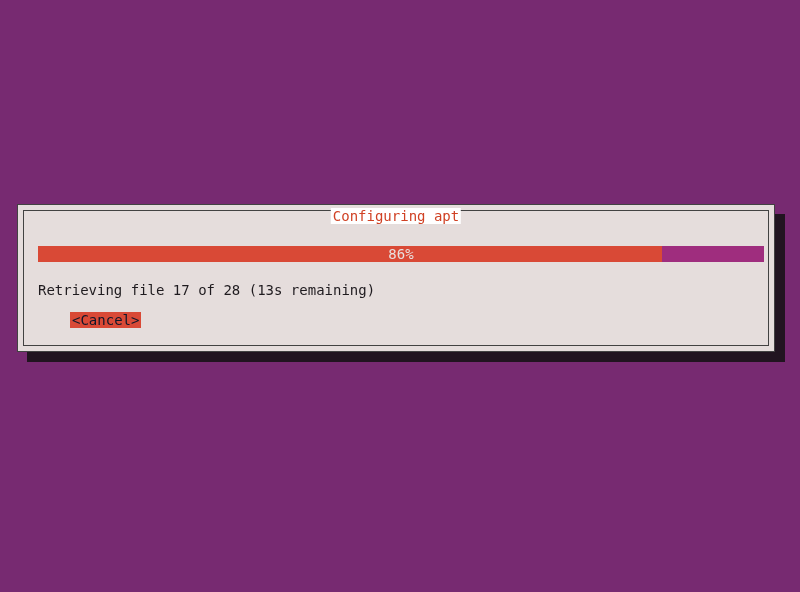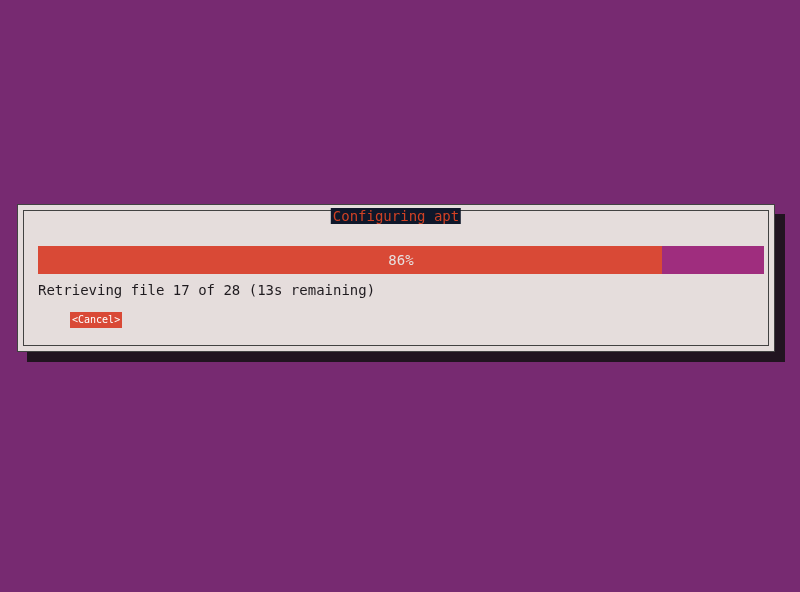--- a/index.html
+++ b/index.html
@@ -39,33 +39,33 @@
       top: 5px;
       right: 5px;
       bottom: 5px;
       border: 1px solid #424242;
     }
     .title {
       position: absolute;
       top: -3px;
       left: 50%;
       transform: translateX(-50%);
-      background: #0f172a;
+      background: #ffffff;
       color: #d04124;
       padding: 0 2px;
       font-size: 14px;
       line-height: 16px;
       white-space: nowrap;
     }
     .progress-container {
       position: absolute;
       left: 14px;
       top: 35px;
       width: 726px;
-      height: 28px;
+      height: 16px;
       background: #9f2d7e;
       display: flex;
       align-items: center;
     }
     .progress-fill {
       height: 100%;
       background: #d94936;
       width: 86%;
     }
     .progress-text {
@@ -83,22 +83,22 @@
       top: 70px;
       color: #1f1b1f;
       font-size: 14px;
       line-height: 18px;
     }
     .cancel-button {
       position: absolute;
       left: 46px;
       top: 101px;
       background: #d94936;
-      color: #ffffff;
-      font-size: 10px;
+      color: #0f172a;
+      font-size: 14px;
       line-height: 16px;
       padding: 0 2px;
       border: none;
       font-family: inherit;
       cursor: pointer;
     }
   </style>
 </head>
 <body>
 

